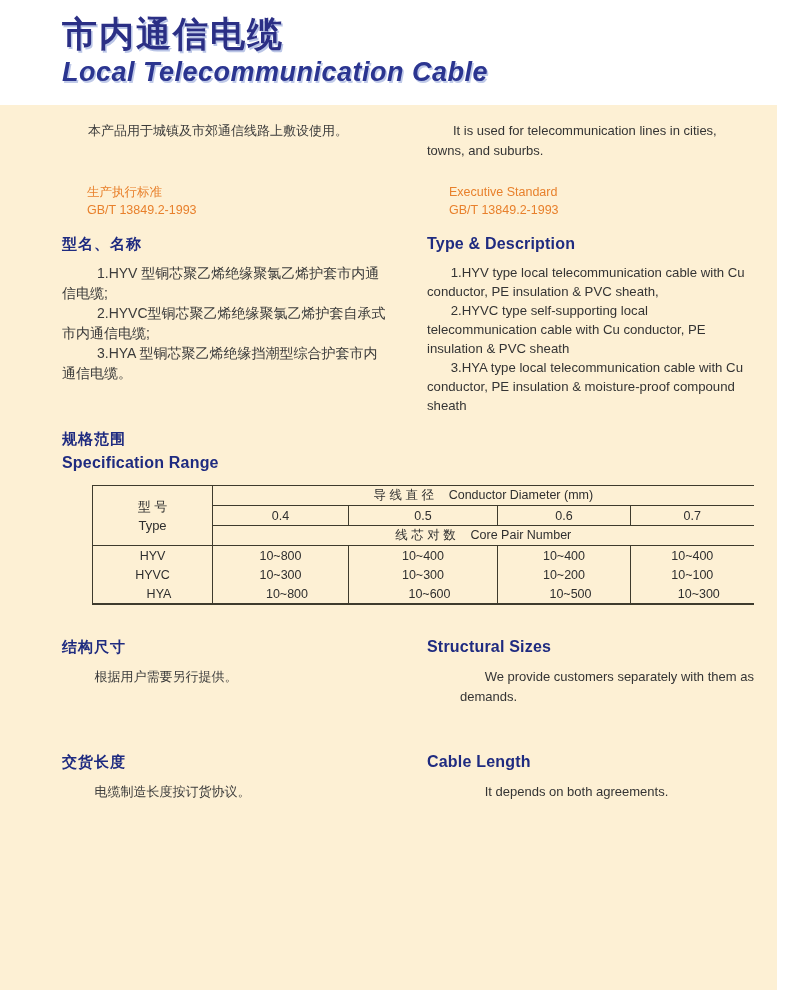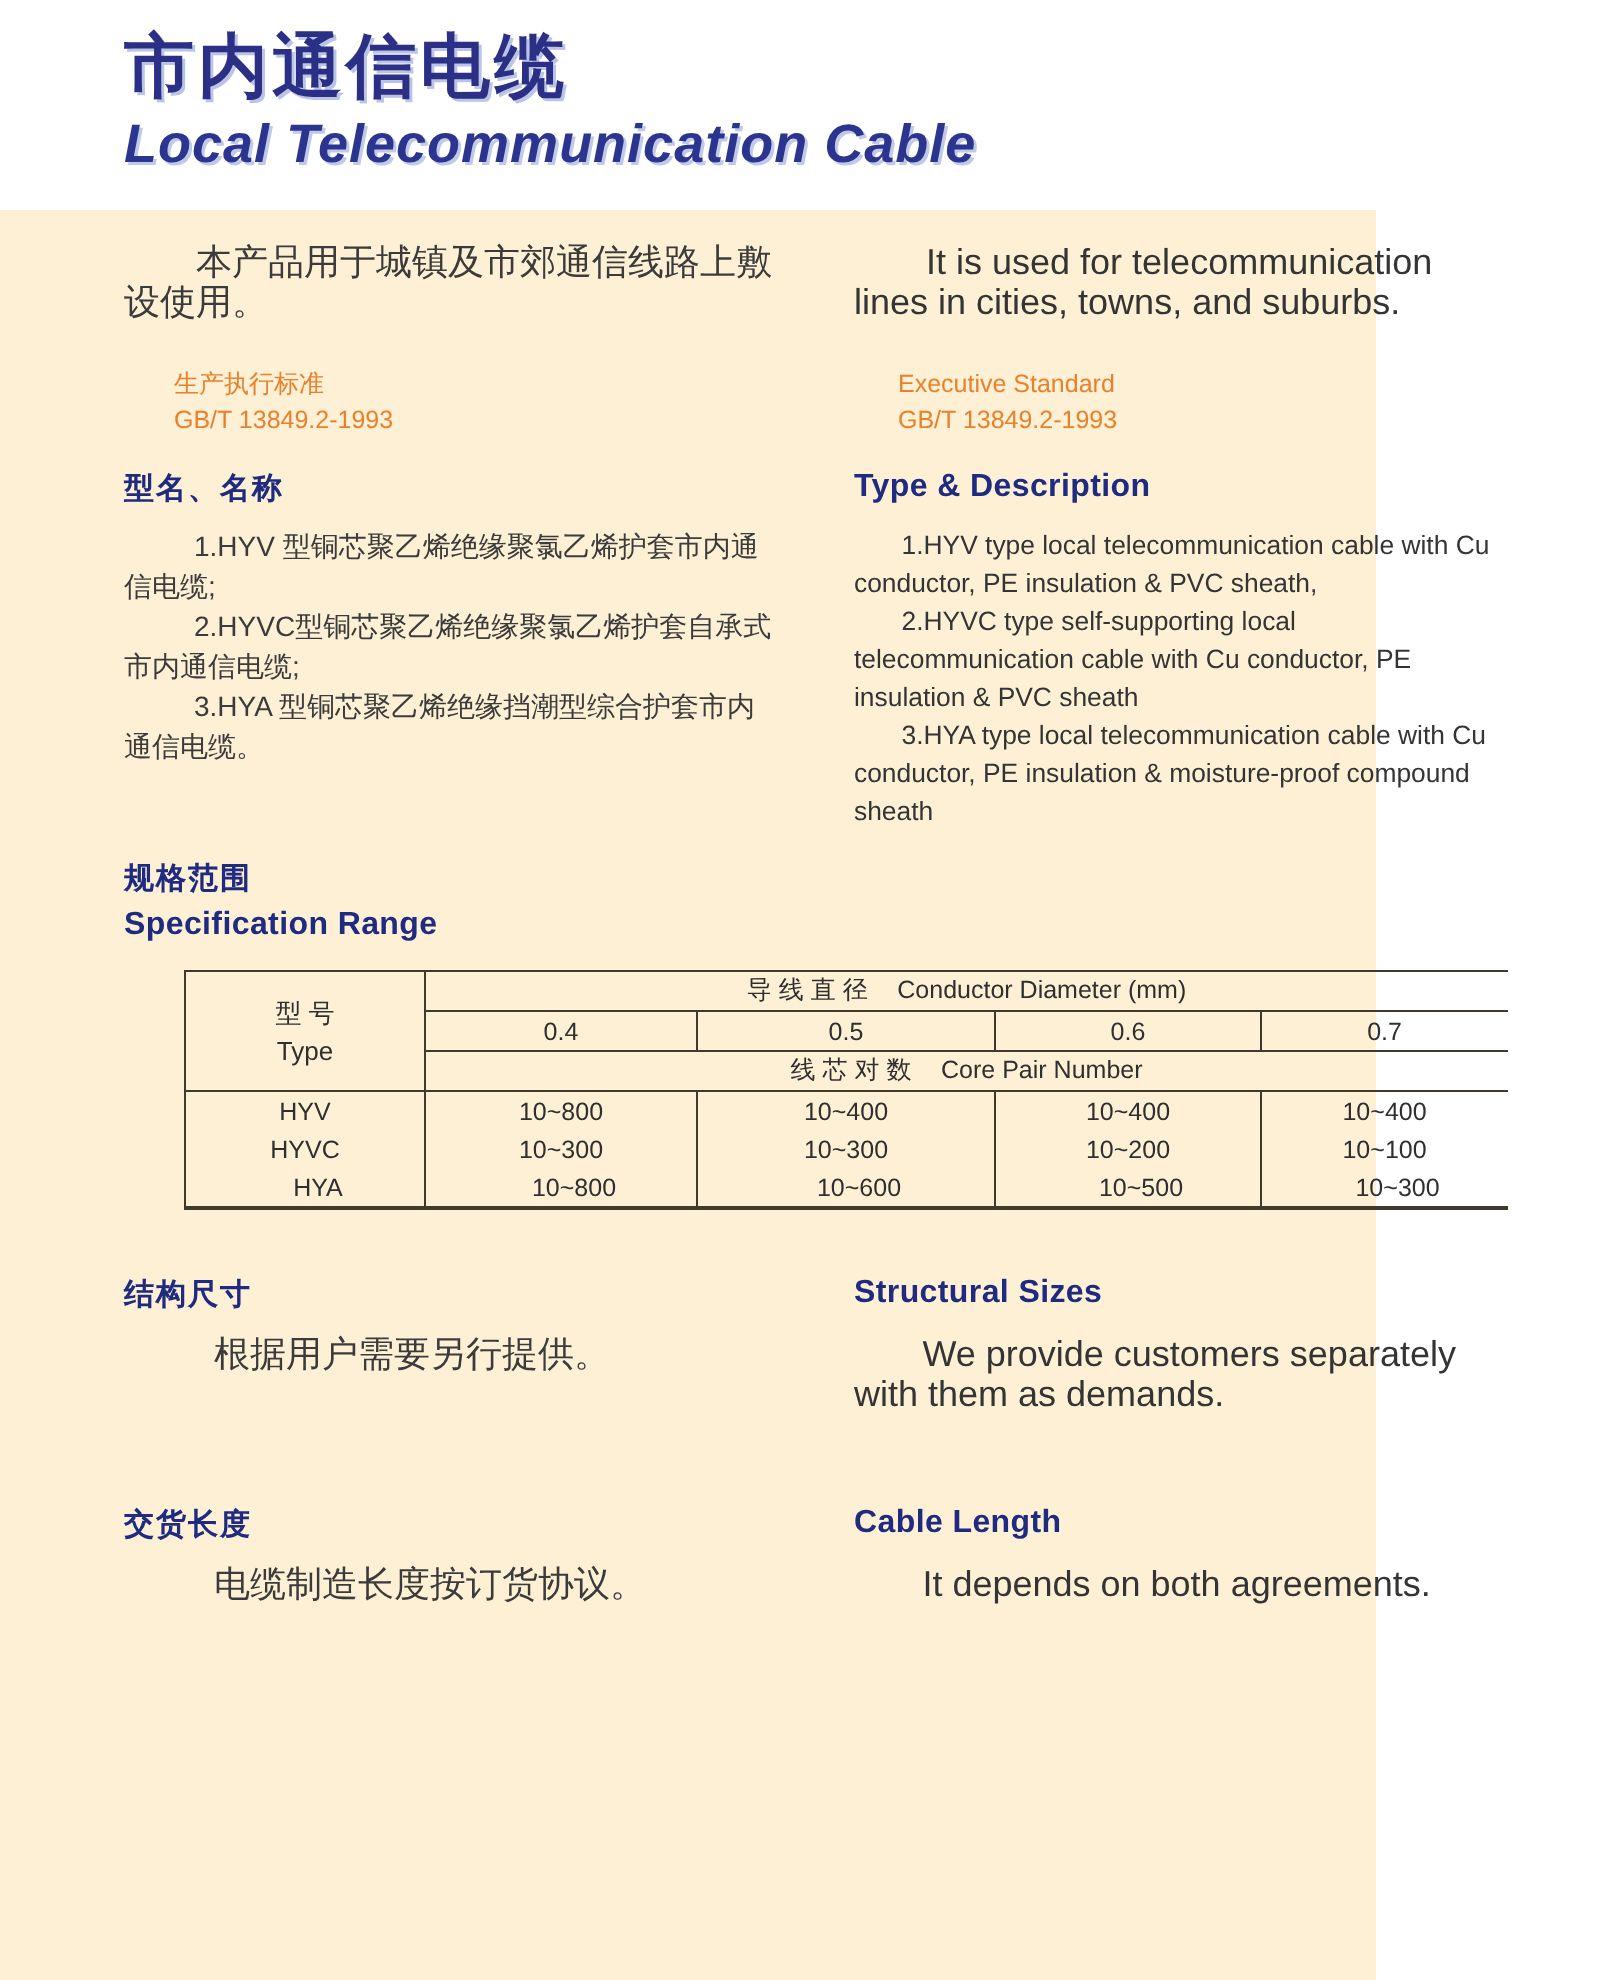--- a/index.html
+++ b/index.html
@@ -2,41 +2,41 @@
 <html><head>
 <meta charset="utf-8">
 <style>
   * { margin: 0; padding: 0; box-sizing: border-box; }
   html, body { background: #ffffff; }
   body {
     width: 800px; height: 990px; margin: 0 auto;
     font-family: "Liberation Sans", "DejaVu Sans", sans-serif;
     color: #3b3b3b; overflow: hidden;
   }
-  .page { width: 688px; height: 990px; display: flex; flex-direction: column; }
+  .page { width: 777px; height: 990px; display: flex; flex-direction: column; }
 
   
   .page-header { background: #ffffff; padding: 14px 45px 10px 62px; height: 105px; }
   .title-zh {
     font-size: 35px; font-weight: bold; color: #2b2f85; letter-spacing: 2px;
     text-shadow: 1.5px 1.5px 0 rgba(130,150,210,.55);
     line-height: 1.15;
   }
   .title-en {
     font-size: 27px; font-weight: bold; font-style: italic; color: #2b3590;
     text-shadow: 1.5px 1.5px 0 rgba(130,150,210,.5);
     letter-spacing: .5px; margin-top: 3px;
   }
 
   
   .content { background: #fdf0d4; flex: 1; padding: 16px 45px 0 62px; }
 
   .two-col { display: grid; grid-template-columns: 328px 328px; column-gap: 37px; }
 
-  p.zh, p.en { font-size: 18px; line-height: 20px; }
+  p.zh, p.en { font-size: 13px; line-height: 20px; }
   p.en { color: #343434; }
   .indent-2 { text-indent: 2em; }
 
   
   .standard-row { margin-top: 22px; }
   .standard { font-size: 12.5px; line-height: 18px; color: #e8802c; }
   .standard.left { padding-left: 25px; }
   .standard.right { padding-left: 22px; }
 
   
@@ -67,21 +67,21 @@
   tr.body-first td { border-top: 1px solid #3e3b2d; }
   tr.body td { height: 19.5px; }
   tr.body-last td { border-bottom: 2px solid #3e3b2d; padding-left: 13px; }
   .cjk-spread { letter-spacing: .28em; margin-right: .9em; }
   .hdr-en { letter-spacing: 0; }
 
   
   .after-table { margin-top: 33px; }
   .body-row { margin-top: 10px; }
   .body-row p.zh { text-indent: 2.5em; }
-  .body-row p.en { text-indent: 1.9em; }
+  .body-row p.en { text-indent: 1.9em; margin-left: 33px; }
   .gap-lg { margin-top: 46px; }
 </style>
 </head>
 <body>
 
 <div class="page">
 
   <header class="page-header">
     <h1 class="title-zh">市内通信电缆</h1>
     <h2 class="title-en">Local Telecommunication Cable</h2>

